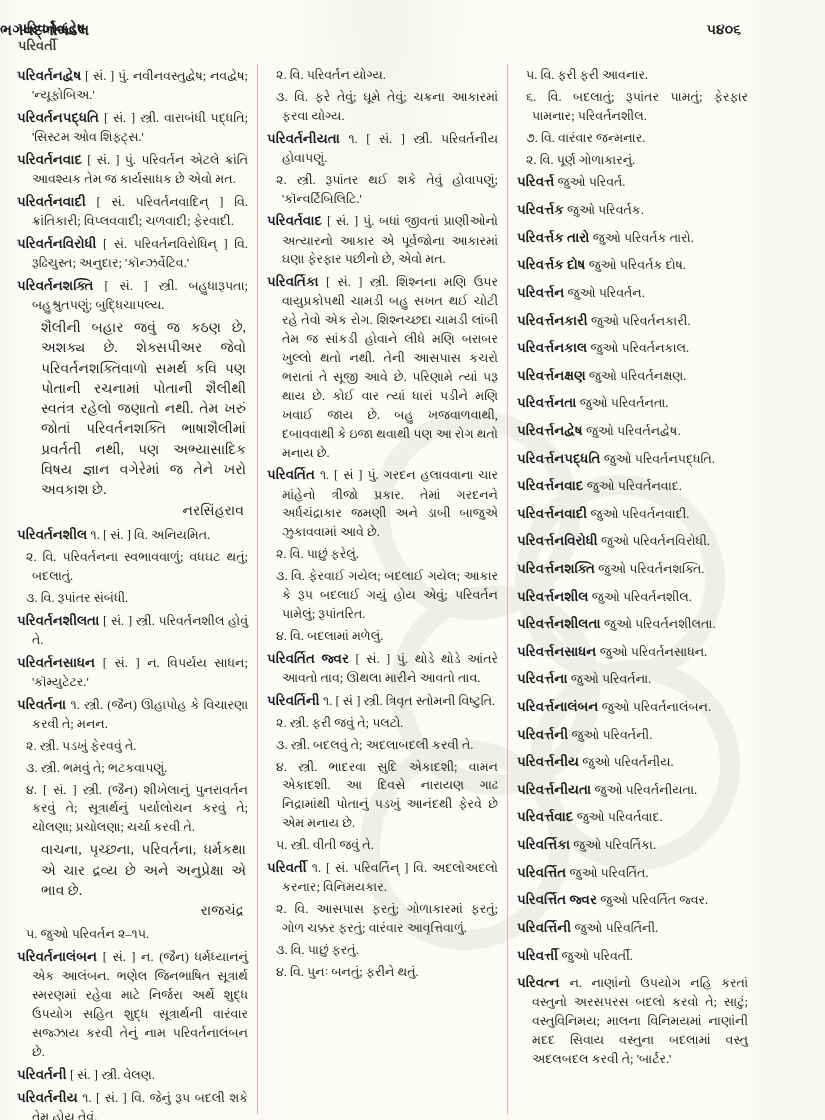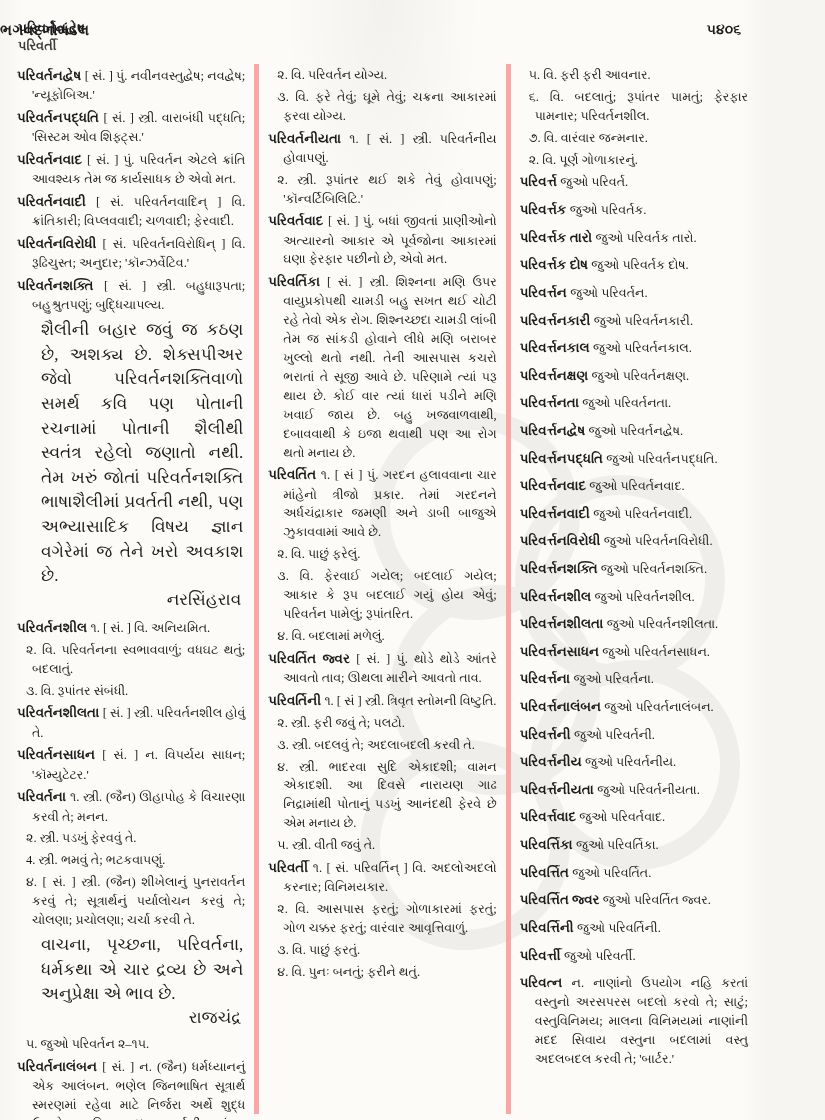--- a/index.html
+++ b/index.html
@@ -30,27 +30,27 @@
   .columns{
     position:absolute;top:64px;left:8px;right:8px;bottom:6px;
     display:flex;align-items:stretch;
   }
   .col{
     flex:1 1 0;min-width:0;
     padding:2px 9px 0 9px;
     font-size:12.6px;line-height:1.5;
     text-align:justify;
   }
-  .col + .col{border-left:5px solid #fca5a5;}
+  .col + .col{border-left:1px solid #fca5a5;}
   .para{margin:0 0 3px 0;}
   .para.entry{padding-left:15px;text-indent:-15px;}
   .para.xref{padding-left:15px;text-indent:-15px;margin-bottom:7.5px;}
   .para.sense{padding-left:15px;text-indent:-6px;}
   .para.quote{
-    font-size:17px;line-height:1.45;
+    font-size:14px;line-height:1.45;
     padding-left:24px;padding-right:2px;margin-bottom:4px;
   }
   .headword{font-weight:bold;font-size:13.4px;}
   .attrib{display:block;text-align:right;padding-right:2px;font-family:Liberation Mono, monospace;}
   
   .watermark{position:absolute;top:380px;left:330px;width:420px;height:540px;pointer-events:none;opacity:.55;}
   .ring{position:absolute;border-radius:50%;border:20px solid #e7e5e0;}
   .r1{width:170px;height:170px;left:40px;top:30px;}
   .r2{width:170px;height:170px;left:185px;top:95px;}
   .r3{width:170px;height:170px;left:60px;top:205px;}
@@ -88,21 +88,21 @@
         <p class="para entry"><span class="headword">પરિવર્તનવિરોધી </span>[ સં. પરિવર્તનવિરોધિન્ ] વિ. રૂઢિચુસ્ત; અનુદાર; 'કૉન્ઝર્વેટિવ.'</p>
         <p class="para entry"><span class="headword">પરિવર્તનશક્તિ </span>[ સં. ] સ્ત્રી. બહુધારૂપતા; બહુશ્રુતપણું; બુદ્ધિચાપલ્ય.</p>
         <p class="para quote">શૈલીની બહાર જવું જ કઠણ છે, અશક્ય છે. શેક્સપીઅર જેવો પરિવર્તનશક્તિવાળો સમર્થ કવિ પણ પોતાની રચનામાં પોતાની શૈલીથી સ્વતંત્ર રહેલો જણાતો નથી. તેમ ખરું જોતાં પરિવર્તનશક્તિ ભાષાશૈલીમાં પ્રવર્તતી નથી, પણ અભ્યાસાદિક વિષય જ્ઞાન વગેરેમાં જ તેને ખરો અવકાશ છે.<span class="attrib">નરસિંહરાવ</span></p>
         <p class="para entry"><span class="headword">પરિવર્તનશીલ </span>૧. [ સં. ] વિ. અનિયમિત.</p>
         <p class="para sense">૨. વિ. પરિવર્તનના સ્વભાવવાળું; વધઘટ થતું; બદલાતું.</p>
         <p class="para sense">૩. વિ. રૂપાંતર સંબંધી.</p>
         <p class="para entry"><span class="headword">પરિવર્તનશીલતા </span>[ સં. ] સ્ત્રી. પરિવર્તનશીલ હોવું તે.</p>
         <p class="para entry"><span class="headword">પરિવર્તનસાધન </span>[ સં. ] ન. વિપર્યય સાધન; 'કૉમ્યુટેટર.'</p>
         <p class="para entry"><span class="headword">પરિવર્તના </span>૧. સ્ત્રી. (જૈન) ઊહાપોહ કે વિચારણા કરવી તે; મનન.</p>
         <p class="para sense">૨. સ્ત્રી. પડખું ફેરવવું તે.</p>
-        <p class="para sense">4. સ્ત્રી. ભમવું તે; ભટકવાપણું.</p>
+        <p class="para sense">૩. સ્ત્રી. ભમવું તે; ભટકવાપણું.</p>
         <p class="para sense">૪. [ સં. ] સ્ત્રી. (જૈન) શીખેલાનું પુનરાવર્તન કરવું તે; સૂત્રાર્થનું પર્યાલોચન કરવું તે; ચોલણા; પ્રચોલણા; ચર્ચા કરવી તે.</p>
         <p class="para quote">વાચના, પૃચ્છના, પરિવર્તના, ધર્મકથા એ ચાર દ્રવ્ય છે અને અનુપ્રેક્ષા એ ભાવ છે.<span class="attrib">રાજચંદ્ર</span></p>
         <p class="para sense">૫. જુઓ પરિવર્તન ૨–૧૫.</p>
         <p class="para entry"><span class="headword">પરિવર્તનાલંબન </span>[ સં. ] ન. (જૈન) ધર્મધ્યાનનું એક આલંબન. ભણેલ જિનભાષિત સૂત્રાર્થ સ્મરણમાં રહેવા માટે નિર્જરા અર્થે શુદ્ધ ઉપયોગ સહિત શુદ્ધ સૂત્રાર્થની વારંવાર સજ્ઝાય કરવી તેનું નામ પરિવર્તનાલંબન છે.</p>
         <p class="para entry"><span class="headword">પરિવર્તની </span>[ સં. ] સ્ત્રી. વેલણ.</p>
         <p class="para entry"><span class="headword">પરિવર્તનીય </span>૧. [ સં. ] વિ. જેનું રૂપ બદલી શકે તેમ હોય તેવું.</p>
       </div>
       <div class="col">
         <p class="para sense">૨. વિ. પરિવર્તન યોગ્ય.</p>
         <p class="para sense">૩. વિ. ફરે તેવું; ઘૂમે તેવું; ચક્રના આકારમાં ફરવા યોગ્ય.</p>

